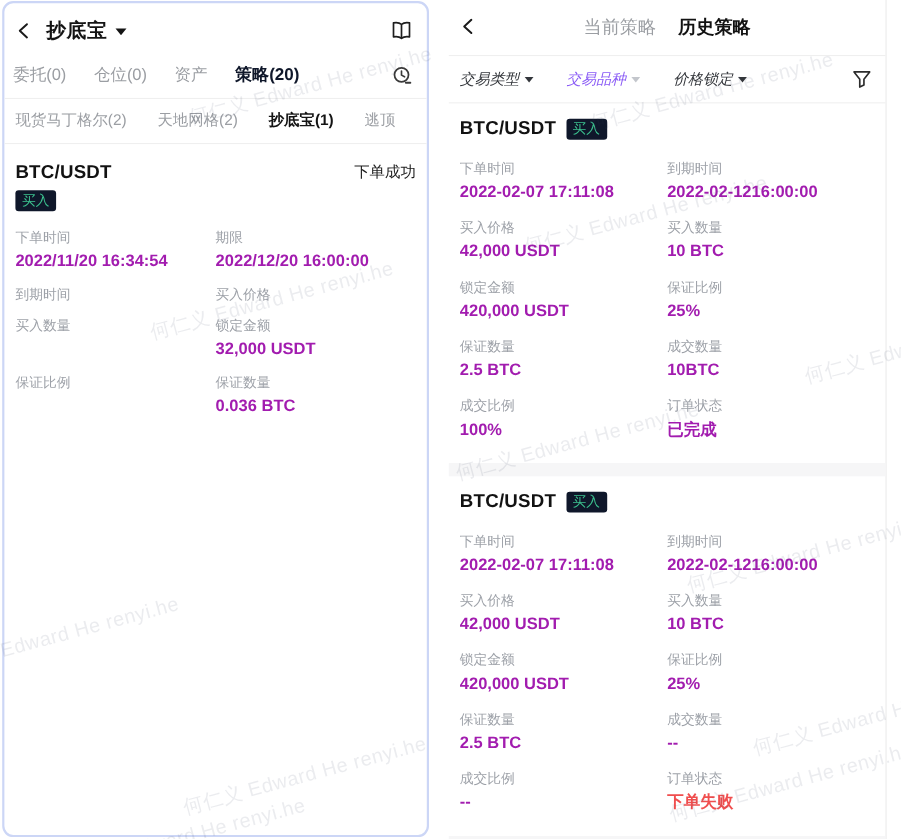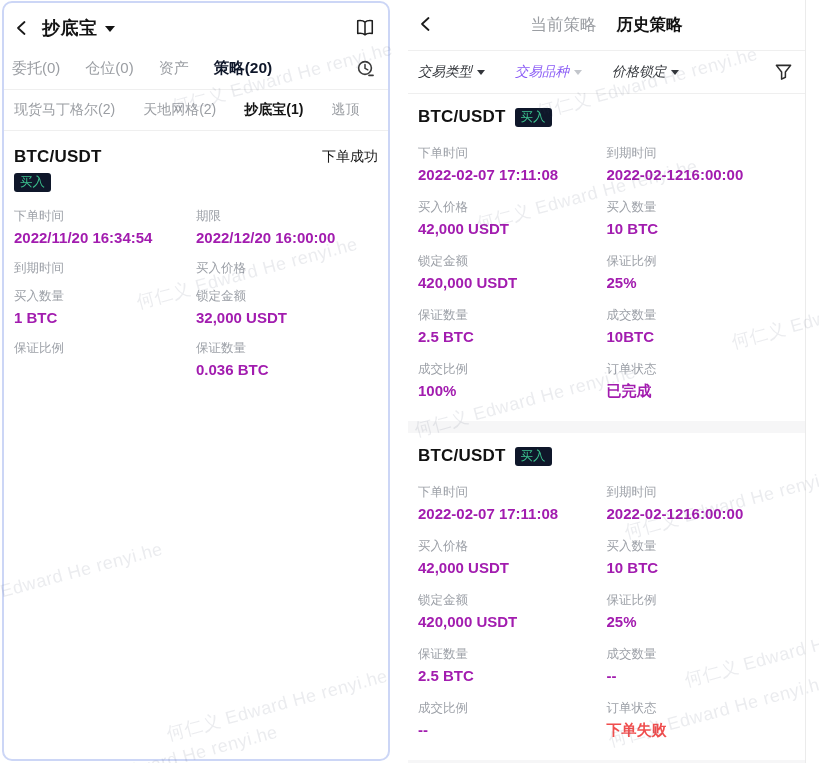--- a/index.html
+++ b/index.html
@@ -129,21 +129,20 @@
           <div class="f-value">2022/12/20 16:00:00</div>
         </div>
         <div class="field">
           <div class="f-label">到期时间</div>
         </div>
         <div class="field">
           <div class="f-label">买入价格</div>
         </div>
         <div class="field">
           <div class="f-label">买入数量</div>
-          <div class="f-value">1 BTC</div>
         </div>
         <div class="field">
           <div class="f-label">锁定金额</div>
           <div class="f-value">32,000 USDT</div>
         </div>
         <div class="field">
           <div class="f-label">保证比例</div>
         </div>
         <div class="field">
           <div class="f-label">保证数量</div>

